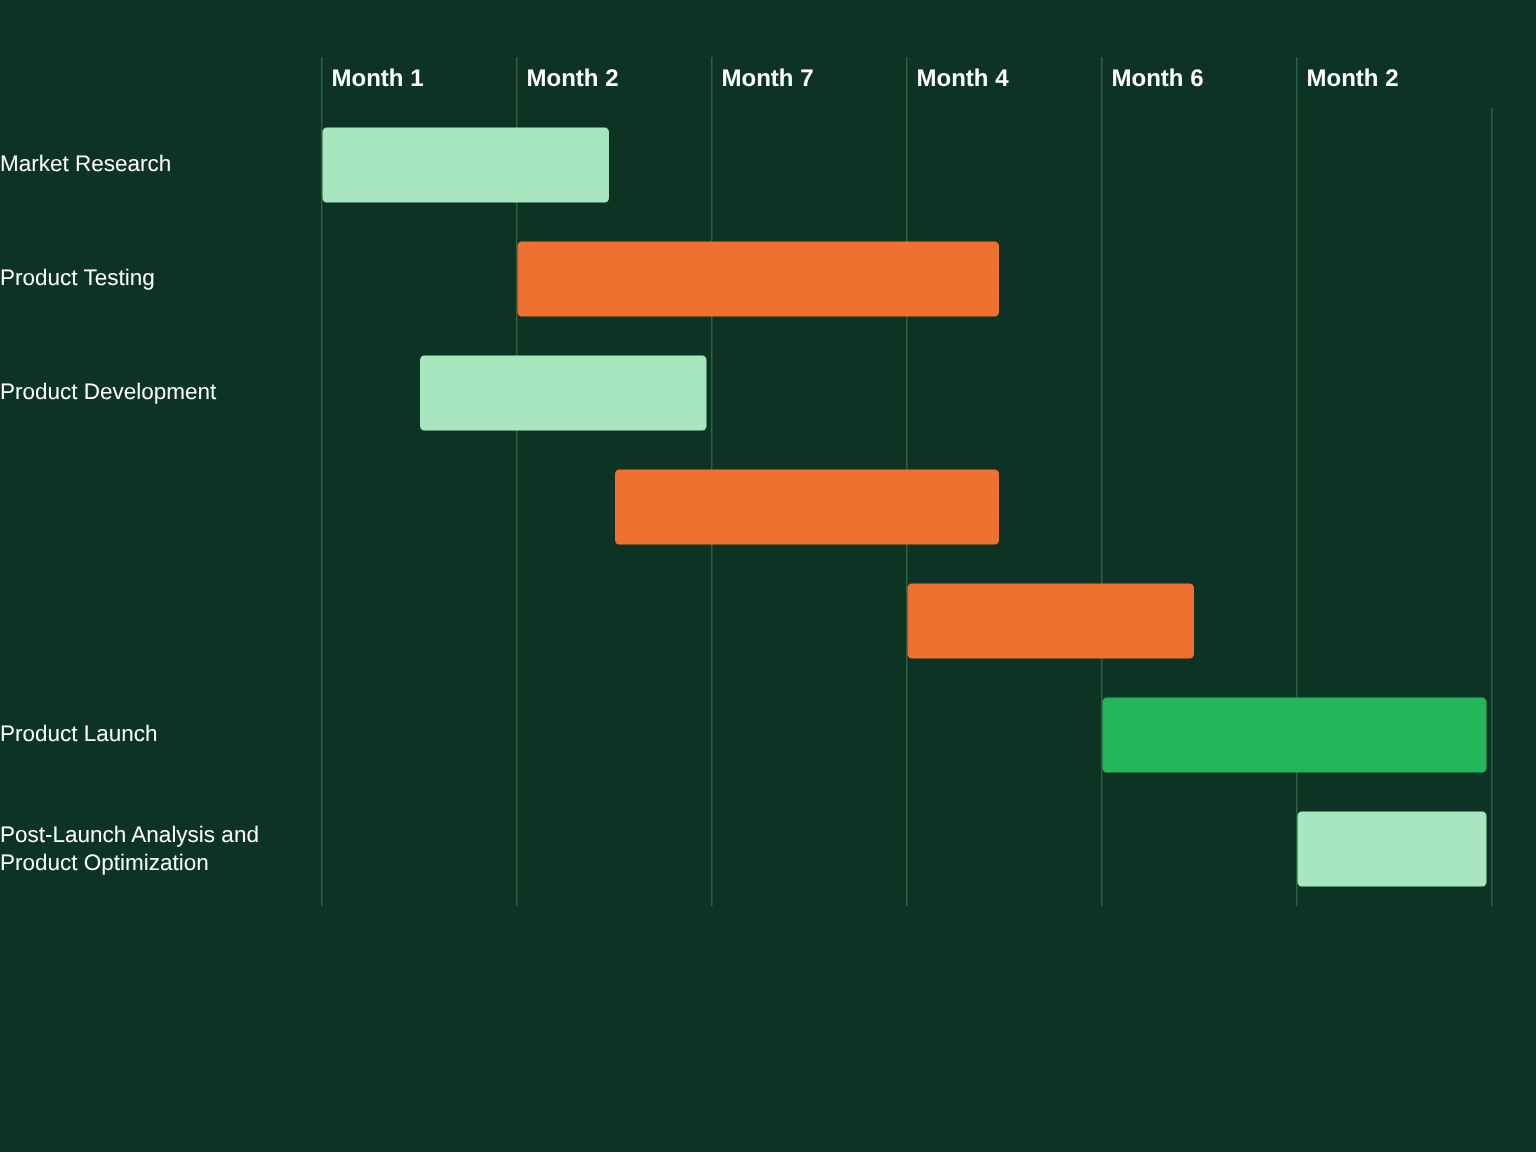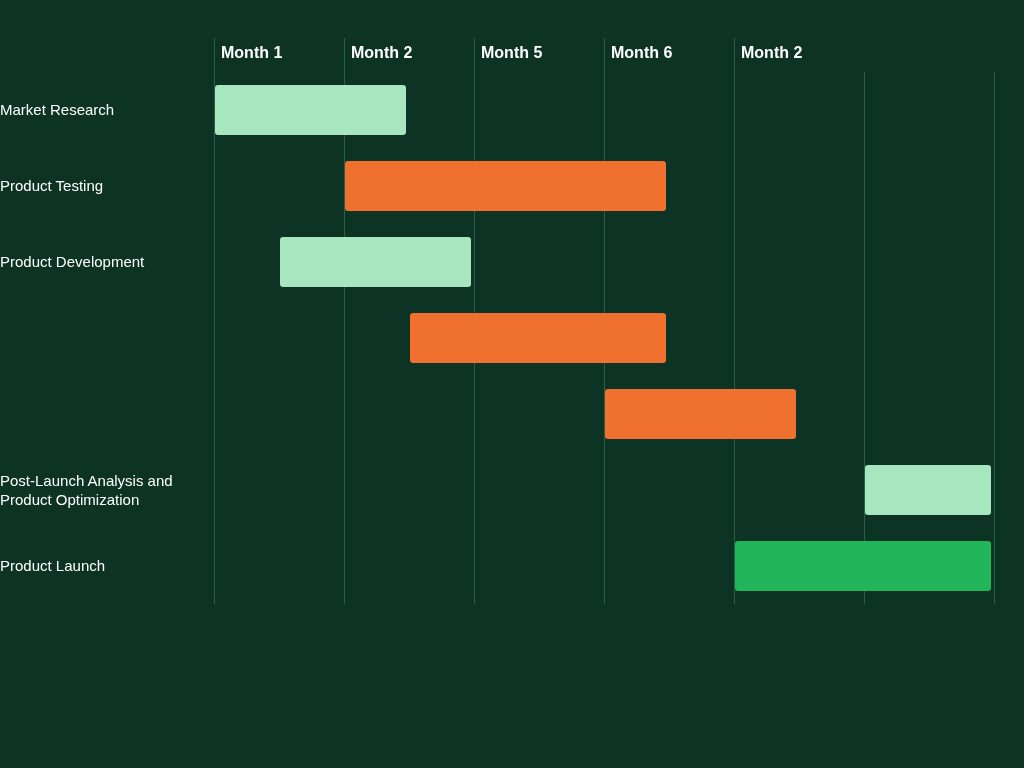--- a/index.html
+++ b/index.html
@@ -113,21 +113,22 @@
 <body>
 
 <div id="page-title"></div>
 
 <div class="chart-container">
 
   <div class="header-row">
 
   <div class="month-header">Month 1</div>
       <div class="month-header">Month 2</div>
-      <div class="month-header">Month 5</div>
+      <div class="month-header">Month 7</div>
+      <div class="month-header">Month 4</div>
       <div class="month-header">Month 6</div>
       <div class="month-header">Month 2</div>
     </div>
 
   <div class="gantt-area">
 
   <div class="grid-lines">
         <div class="grid-line"></div>
         <div class="grid-line"></div>
         <div class="grid-line"></div>
@@ -147,23 +148,23 @@
         <div class="task-label">Product Development</div>
         <div class="bar bar-light-green" style="left: 65px; width: 191px;"></div>
       </div>
       <div class="gantt-row">
         <div class="bar bar-orange" style="left: 195px; width: 256px;"></div>
       </div>
       <div class="gantt-row">
         <div class="bar bar-orange" style="left: 390px; width: 191px;"></div>
       </div>
       <div class="gantt-row">
+        <div class="task-label">Product Launch</div>
+        <div class="bar bar-green" style="left: 520px; width: 256px;"></div>
+      </div>
+      <div class="gantt-row">
         <div class="task-label">Post-Launch Analysis and Product Optimization</div>
         <div class="bar bar-light-green" style="left: 650px; width: 126px;"></div>
-      </div>
-      <div class="gantt-row">
-        <div class="task-label">Product Launch</div>
-        <div class="bar bar-green" style="left: 520px; width: 256px;"></div>
       </div>
     </div>
 </div>
 
 <div class="footer"></div>
 
 </body></html>

